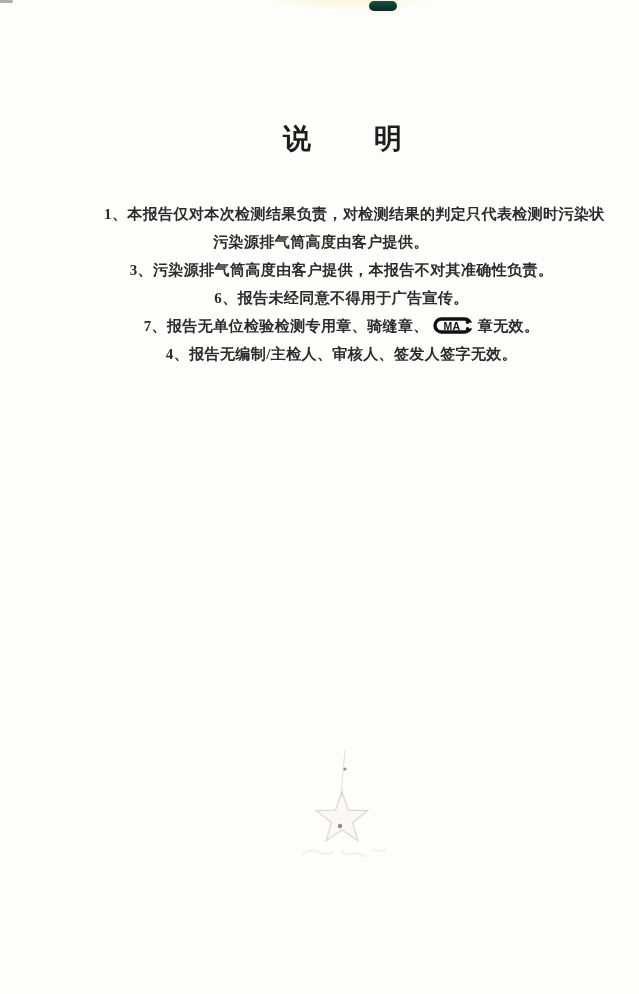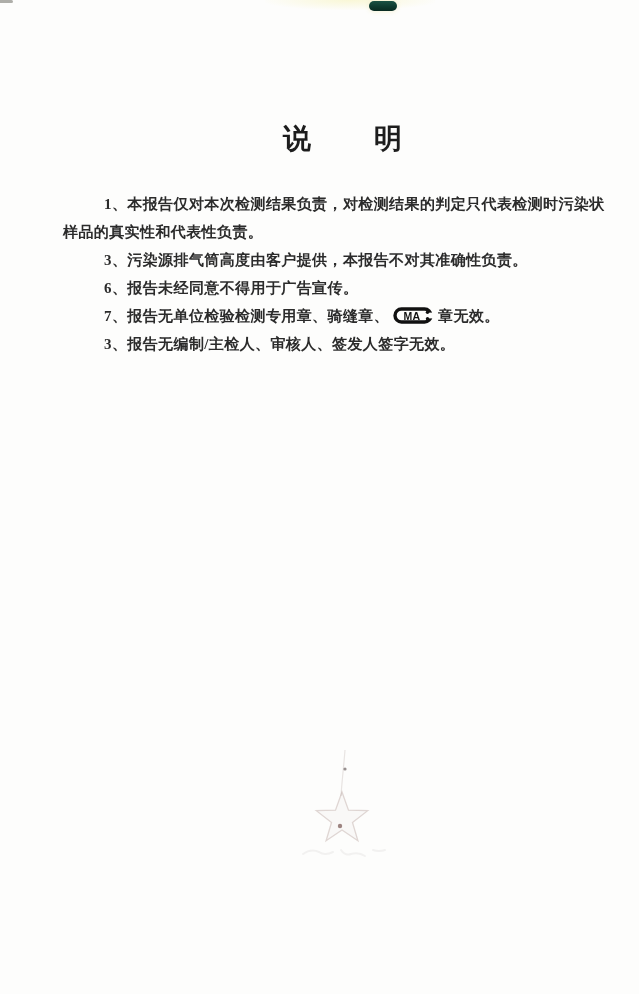--- a/index.html
+++ b/index.html
@@ -31,22 +31,22 @@
   }
   
   .title{
     position:absolute;left:283px;top:122px;margin:0;
     display:flex;gap:63px;
     font-size:28px;line-height:34px;font-weight:700;
     color:#1d1d1d;
   }
   
   .notes{
-    position:absolute;left:63px;top:190px;width:516px;
-    font-size:15px;letter-spacing:.4px;
+    position:absolute;left:63px;top:200px;width:516px;
+    font-size:15px;letter-spacing:.4px;text-align:center;
   }
   .line{
     height:28px;line-height:28px;
     white-space:nowrap;
     font-weight:600;
   }
   .indent{padding-left:41px;}
   
   .cma{
     display:inline-block;
@@ -74,33 +74,33 @@
   <div class="green-mark"></div>
   <div class="corner-speck"></div>
 
   <h1 class="title">
     <span>说</span>
     <span>明</span>
   </h1>
 
   <div class="notes">
     <div class="line indent">1、本报告仅对本次检测结果负责，对检测结果的判定只代表检测时污染状</div>
-    <div class="line">样品的真实性和代表性负责。</div>
+    <div class="line">污染源排气筒高度由客户提供。</div>
     <div class="line indent">3、污染源排气筒高度由客户提供，本报告不对其准确性负责。</div>
     <div class="line indent">6、报告未经同意不得用于广告宣传。</div>
     <div class="line indent">
       <span>7、报告无单位检验检测专用章、骑缝章、</span><span class="cma"><svg width="41" height="17" viewBox="0 0 41 17" aria-hidden="true">
           <rect x="2" y="2" width="36" height="13" rx="6.5" fill="none" stroke="#111111" stroke-width="3.4"></rect>
           <rect x="33.5" y="5.6" width="7.5" height="5.8" fill="#fdfdfc"></rect>
           <circle cx="34.5" cy="5.2" r="1.7" fill="#111111"></circle>
           <circle cx="34.5" cy="11.8" r="1.7" fill="#111111"></circle>
           <text x="19" y="12.6" text-anchor="middle" font-family="Liberation Sans, DejaVu Sans, sans-serif" font-size="10.5" font-weight="bold" fill="#111111">MA</text>
         </svg></span><span>章无效。</span>
     </div>
-    <div class="line indent">3、报告无编制/主检人、审核人、签发人签字无效。</div>
+    <div class="line indent">4、报告无编制/主检人、审核人、签发人签字无效。</div>
   </div>
 
   <svg class="watermark" width="92" height="120" viewBox="0 0 92 120" aria-hidden="true">
     <path d="M47,8 C46,22 44,38 43,54" fill="none" stroke="rgba(160,140,135,0.22)" stroke-width="1.2"></path>
     <circle cx="47" cy="27" r="1.6" fill="rgba(70,55,55,0.55)"></circle>
     <path d="M44,50 L50.5,68.1 L69.7,68.7 L54.5,80.4 L59.9,98.8 L44,88 L28.1,98.8 L33.5,80.4 L18.3,68.7 L37.5,68.1 Z" fill="rgba(205,185,180,0.07)" stroke="rgba(172,146,140,0.35)" stroke-width="1.3"></path>
     <circle cx="42" cy="84" r="2.2" fill="rgba(95,55,50,0.6)"></circle>
   </svg>
 
   <svg class="scribble" width="110" height="26" viewBox="0 0 110 26" aria-hidden="true">

